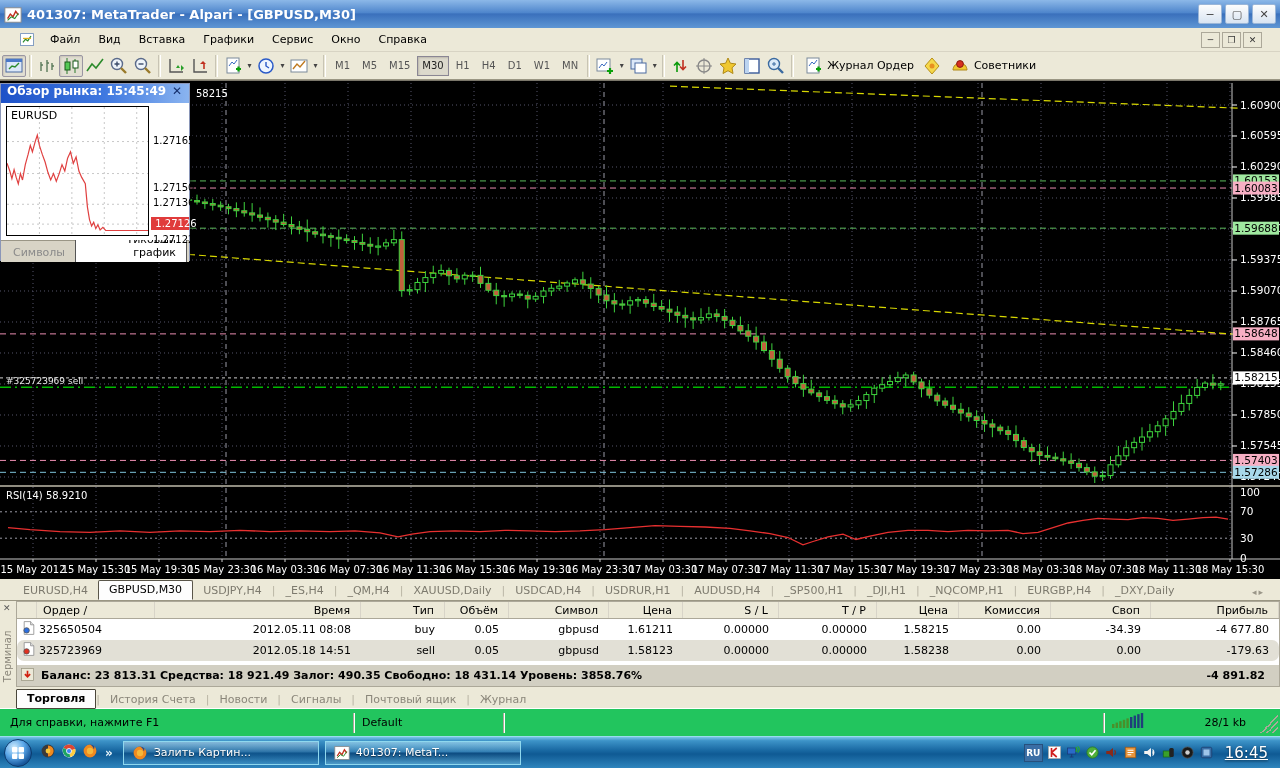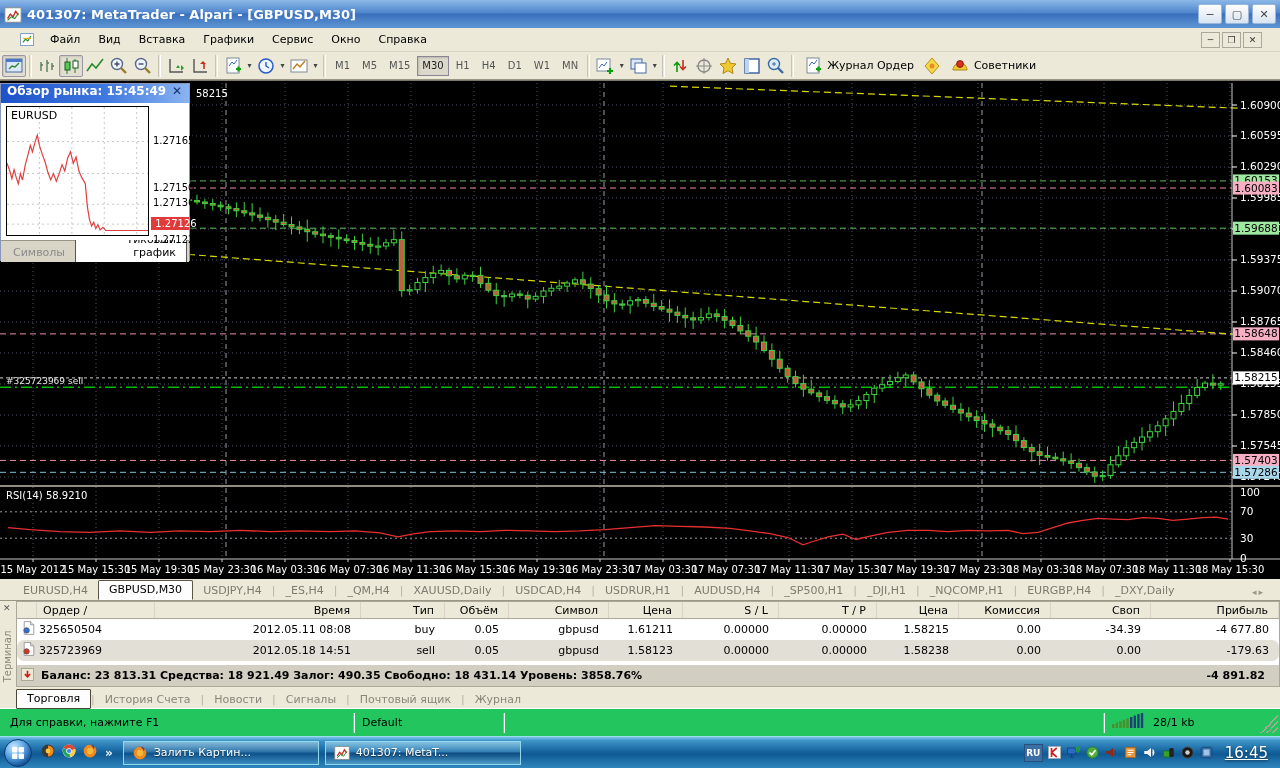--- a/index.html
+++ b/index.html
@@ -83,30 +83,30 @@
   .trow div { padding:0 10px 0 4px; text-align:right; white-space:nowrap; overflow:hidden; font-size:11px; color:#000; }
   .trow div.id-cell { text-align:left; padding-left:2px; }
   .trow.alt { background:#e2e0d6; }
   .balance-row { position:absolute; left:16px; top:64px; right:0; height:22px; background:#d2cfc2;
     border:1px solid #aca899; border-top:none; display:flex; align-items:center; font-weight:bold; }
   .balance-row .bal-ico { margin:0 6px 0 3px; }
   .balance-row .spacer { flex:1; }
   .balance-row .profit { padding-right:14px; }
   .term-tabs { position:absolute; left:16px; top:88px; right:0; height:20px; display:flex; align-items:flex-end; }
   .ttab { padding:2px 10px 3px; font-size:11px; color:#8a867a; }
-  .ttab.active { background:#fdfdfd; border:1px solid #4a463a; color:#000; font-weight:normal; border-radius:1px; }
+  .ttab.active { background:#fdfdfd; border:1px solid #4a463a; color:#000; font-weight:bold; border-radius:1px; }
   .ttab-sep { color:#b8b4a4; padding:2px 0 3px; }
 
   
   .statusbar { height:28px; background:#22c55e; border-top:1px solid #fff; display:flex; align-items:center; padding:2px 2px; }
   .sb-panel { height:20px; display:flex; align-items:center; padding:0 8px; border-right:1px solid #aca899; box-shadow:1px 0 0 #fff; font-size:11px; color:#000; }
   .sb-help { width:352px; }
   .sb-template { width:150px; }
   .sb-flex { flex:1; border-right:1px solid #aca899; box-shadow:1px 0 0 #fff; height:20px; }
-  .sb-net { width:150px; gap:7px; border-right:none; box-shadow:none; }
+  .sb-net { width:150px; gap:7px; border-right:none; box-shadow:none;justify-content:space-between; }
   .sb-grip { width:20px; height:20px; margin-left:4px;
     background:linear-gradient(135deg,transparent 55%,#aca899 55%,#aca899 60%,transparent 60%,transparent 70%,#aca899 70%,#aca899 75%,transparent 75%,transparent 85%,#aca899 85%,#aca899 90%,transparent 90%); }
 
   
   .taskbar { height:32px; display:flex; align-items:center; padding:0 4px; gap:4px;
     border-top:1px solid #9adcf0;
     background:linear-gradient(#79c6e8 0%,#3d93c8 12%,#1766a0 45%,#0f5a94 55%,#2f85bd 100%); }
   .start-orb { width:28px; height:28px; border-radius:50%;
     background:radial-gradient(circle at 35% 28%,#cdeafc,#5aa6e8 40%,#1a5a9e 72%,#0c3a6e);
     border:1px solid #0c3néant; border:1px solid #0c3a6e; display:flex; align-items:center; justify-content:center; }

